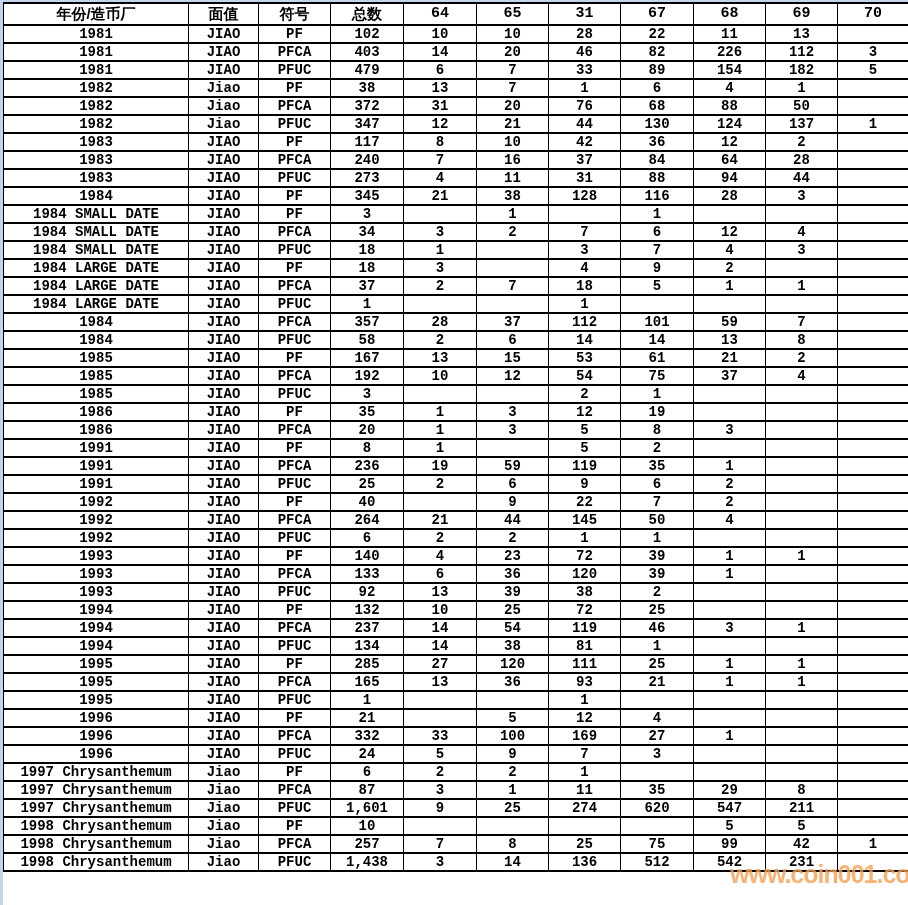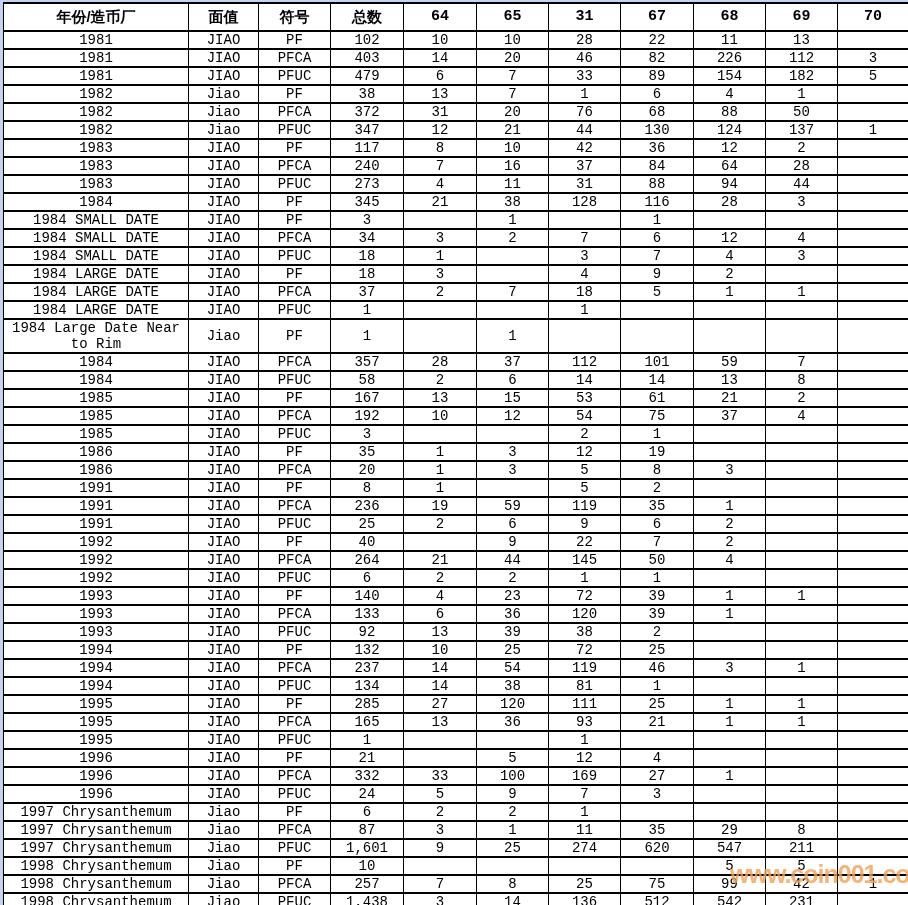--- a/index.html
+++ b/index.html
@@ -39,22 +39,22 @@
   .sheet th, .sheet td {
     border: 1px solid #000000;
     border-top-width: 2px;
     border-bottom-width: 2px;
     padding: 0;
     text-align: center;
     vertical-align: middle;
     overflow: hidden;
     color: #000000;
   }
-  .sheet thead tr { height: 28px; }
-  .sheet tbody tr { height: 18px; }
+  .sheet thead tr { height: 22px; }
+  .sheet tbody tr { height: 18px; font-weight: bold; }
   .sheet td {
     font-family: "Liberation Mono", "DejaVu Sans Mono", monospace;
     font-size: 14px;
     line-height: 16px;
   }
   .sheet th.cjk {
     font-family: "Liberation Sans", "DejaVu Sans", sans-serif;
     font-weight: bold;
     font-size: 15px;
     line-height: 16px;
@@ -318,33 +318,20 @@
         <td>1</td>
         <td></td>
         <td></td>
         <td>1</td>
         <td></td>
         <td></td>
         <td></td>
         <td></td>
       </tr>
       <tr>
-        <td>1984 Large Date Near to Rim</td>
-        <td>Jiao</td>
-        <td>PF</td>
-        <td>1</td>
-        <td></td>
-        <td>1</td>
-        <td></td>
-        <td></td>
-        <td></td>
-        <td></td>
-        <td></td>
-      </tr>
-      <tr>
         <td>1984</td>
         <td>JIAO</td>
         <td>PFCA</td>
         <td>357</td>
         <td>28</td>
         <td>37</td>
         <td>112</td>
         <td>101</td>
         <td>59</td>
         <td>7</td>

